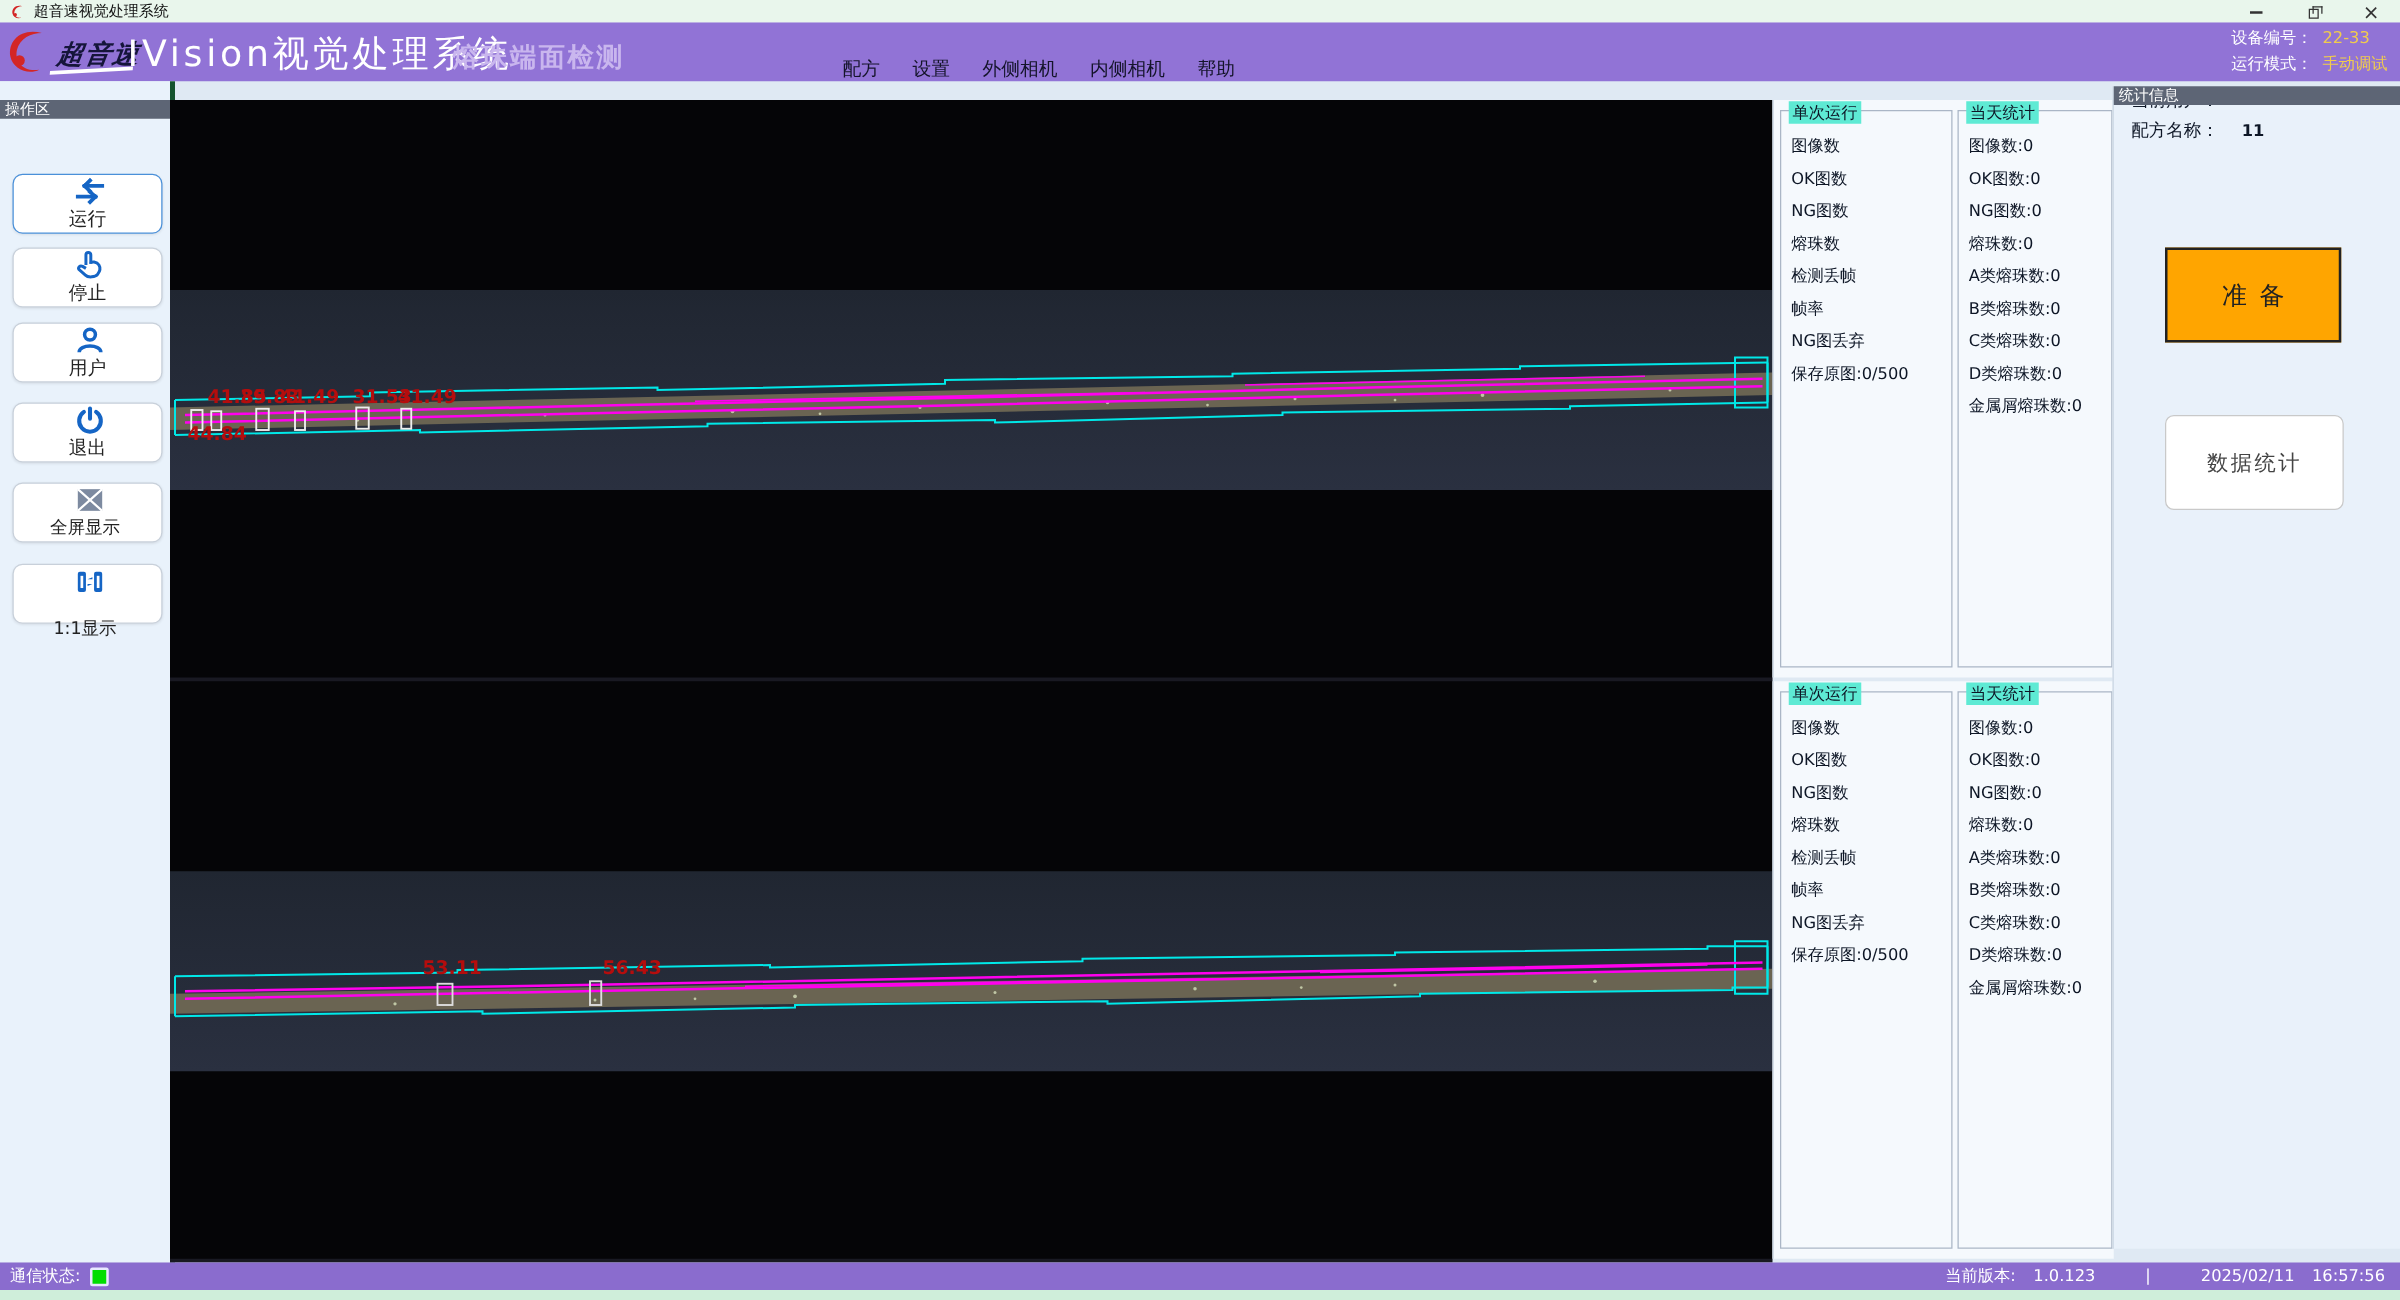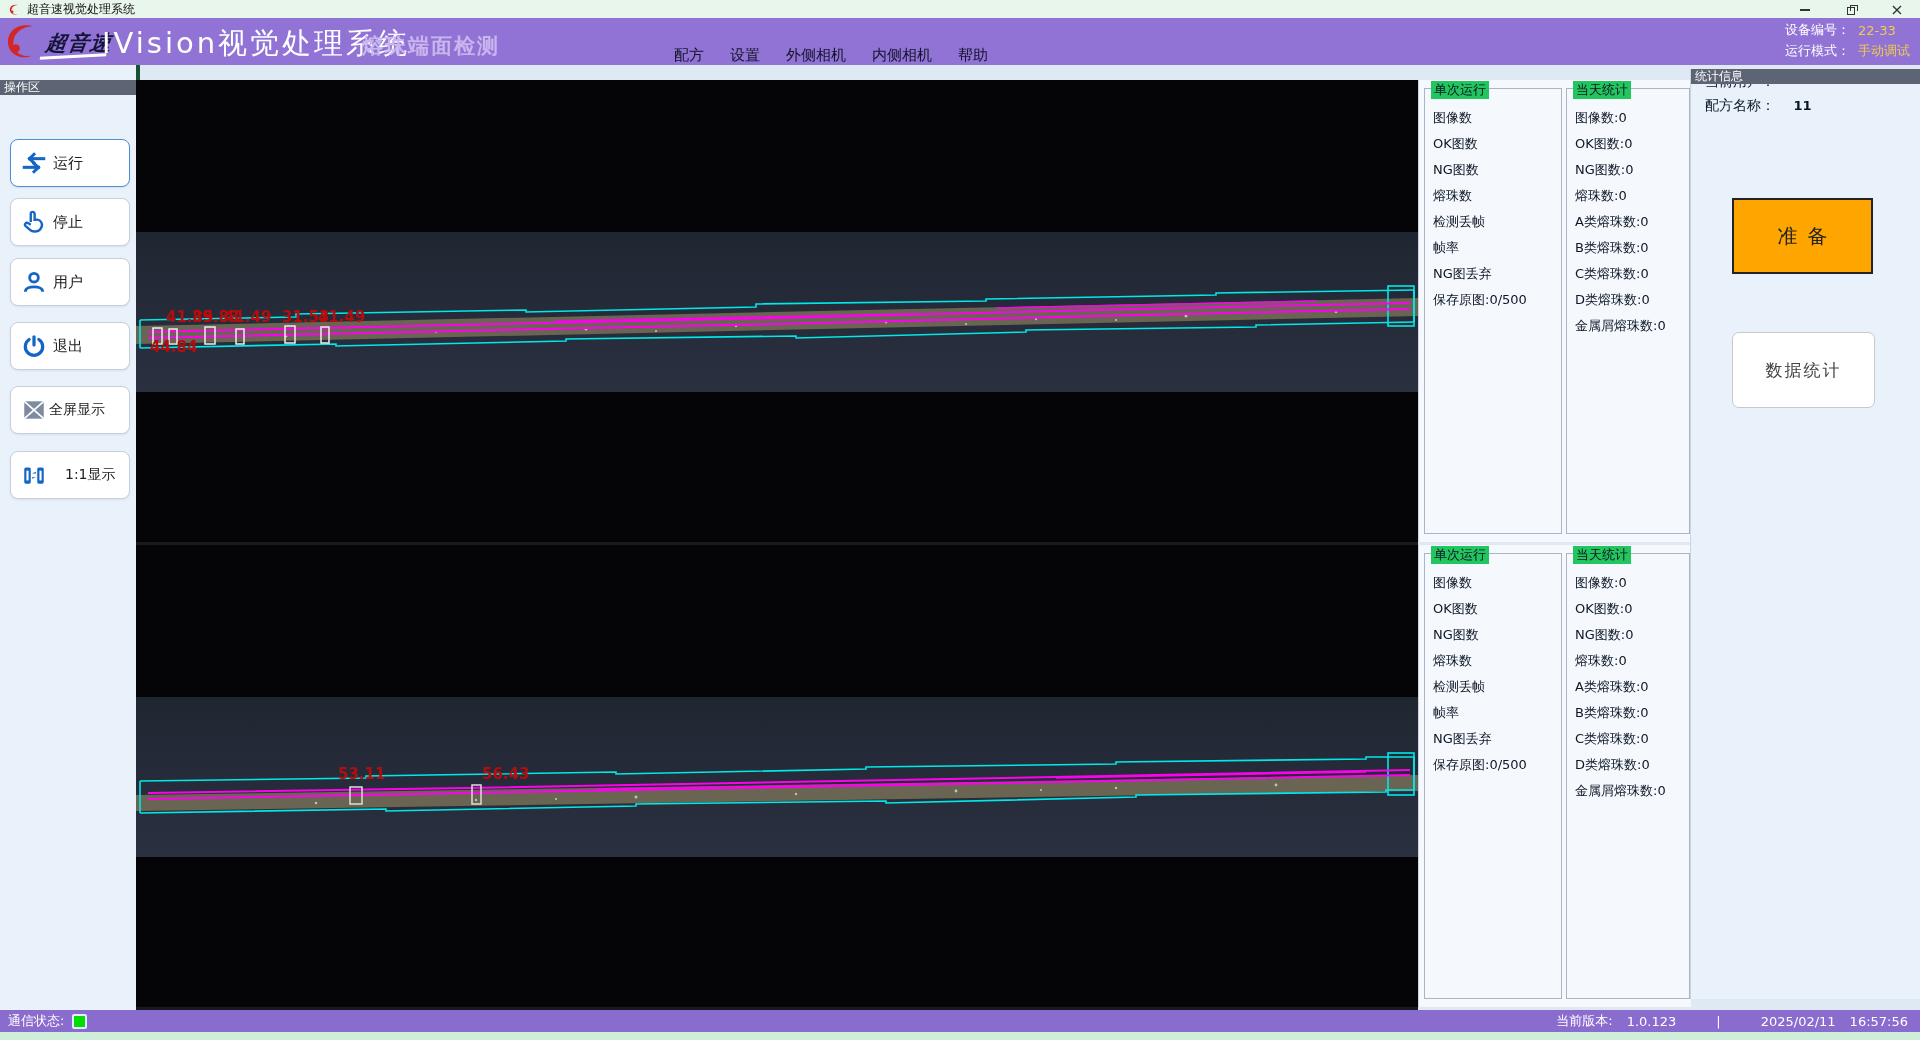--- a/index.html
+++ b/index.html
@@ -30,38 +30,38 @@
   .hdr-right{position:absolute;right:10px;top:3px;display:grid;grid-template-columns:auto auto;column-gap:8px;row-gap:3px;
     font-size:13px;align-items:center;}
   .hdr-right .lab{color:#fff;text-align:right;}
   .hdr-right .val{color:#f0cb4e;}
 
   
   .sidebar{position:absolute;left:0;top:65px;width:136px;height:945px;background:#e9f2fb;border-right:4px solid #14532d;}
   .panel-hd{position:absolute;left:0;top:15px;width:100%;height:15px;background:#5d6575;color:#fff;
     font-size:12px;line-height:15px;padding-left:4px;box-sizing:border-box;}
   .side-btn{position:absolute;left:10px;width:118px;height:46px;background:#fff;border:1px solid #c8d0da;
-    border-radius:8px;display:flex;align-items:center;box-shadow:0 1px 2px rgba(0,0,0,.08);}
+    border-radius:8px;display:flex;align-items:center;box-shadow:0 1px 2px rgba(0,0,0,.08);flex-direction:column;}
   .side-btn.active{border:1px solid #4a90d9;}
   .side-btn .icn{margin:0 6px 0 10px;display:flex;align-items:center;}
   .side-btn .blabel{font-size:15px;color:#222;}
   .side-btn.small-label .blabel{font-size:14px;margin-left:-4px;}
 
   
   .cam-stack{position:absolute;left:136px;top:80px;width:1282px;height:930px;background:#191922;}
   .cam{position:absolute;left:0;width:1282px;height:462px;background:#050507;overflow:hidden;}
   .cam .band{position:absolute;left:0;top:152px;width:100%;height:160px;
     background:linear-gradient(#202631,#2a3040);}
   .cam svg{position:absolute;left:0;top:0;}
   .meas{position:absolute;font-size:15px;font-weight:bold;color:#b50d0d;line-height:16px;}
 
   
   .stats-sec{position:absolute;left:1418px;width:272px;height:462px;background:#f5f9fd;border-left:1px solid #c9d5e2;}
   .gbox{position:absolute;top:8px;bottom:8px;border:1px solid #aab6c6;}
-  .gbox .gtitle{position:absolute;top:-8px;left:6px;background:#22c55e;padding:0 3px;font-size:13px;color:#0d1626;}
+  .gbox .gtitle{position:absolute;top:-8px;left:6px;background:#5eead4;padding:0 3px;font-size:13px;color:#0d1626;}
   .gbox .rows{padding-top:16px;}
   .stat-row{height:26px;line-height:26px;font-size:13px;color:#0d1626;padding-left:8px;white-space:nowrap;}
   .gbox.run{left:5px;width:136px;}
   .gbox.day{left:147px;width:122px;}
 
   
   .info{position:absolute;left:1690px;top:69px;width:230px;height:930px;background:#e9f1fa;border-left:1px solid #c9d5e2;}
   .info .panel-hd{top:0;}
   .info-row{margin:0 0 0 14px;font-size:14px;color:#0d1626;height:24px;line-height:24px;}
   .info-row:first-of-type{margin-top:22px;}

